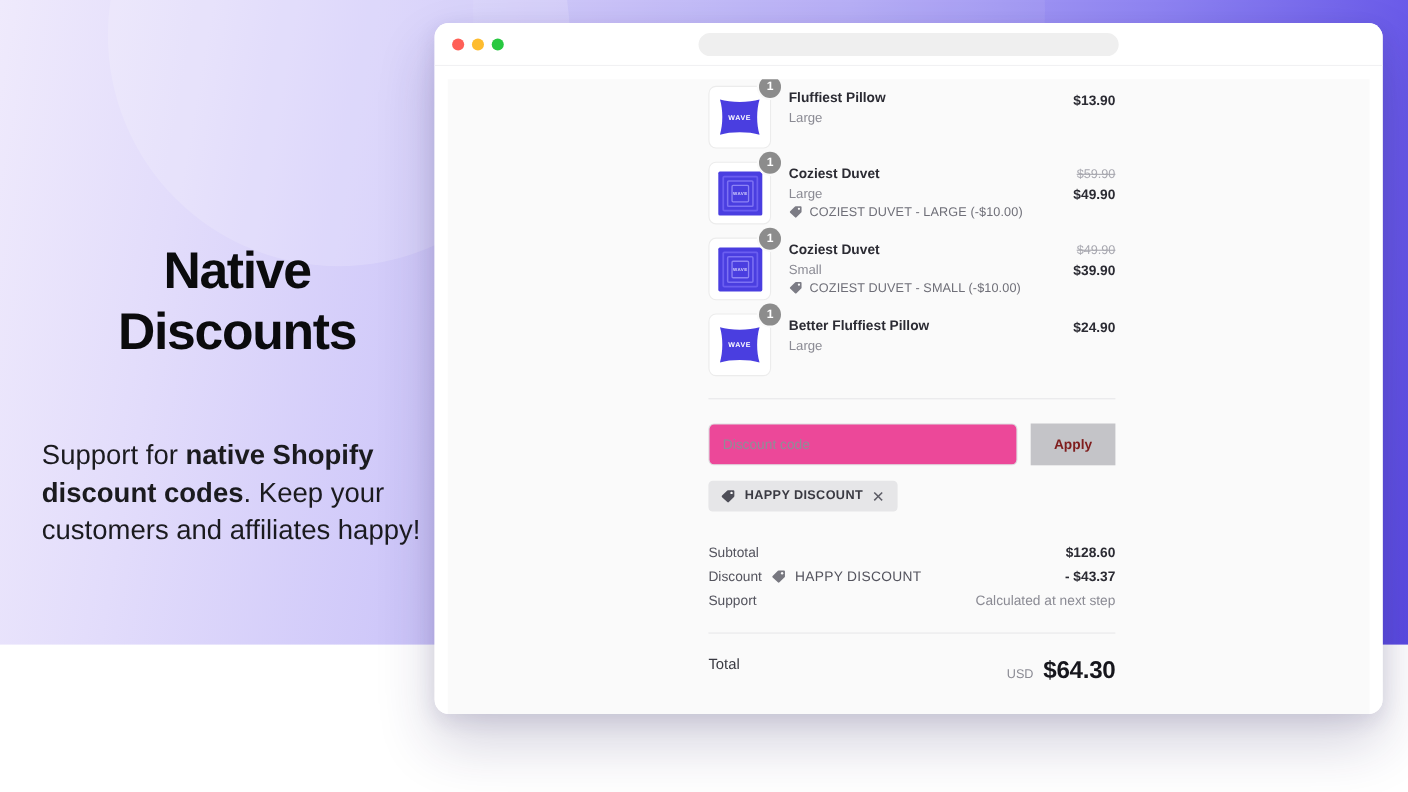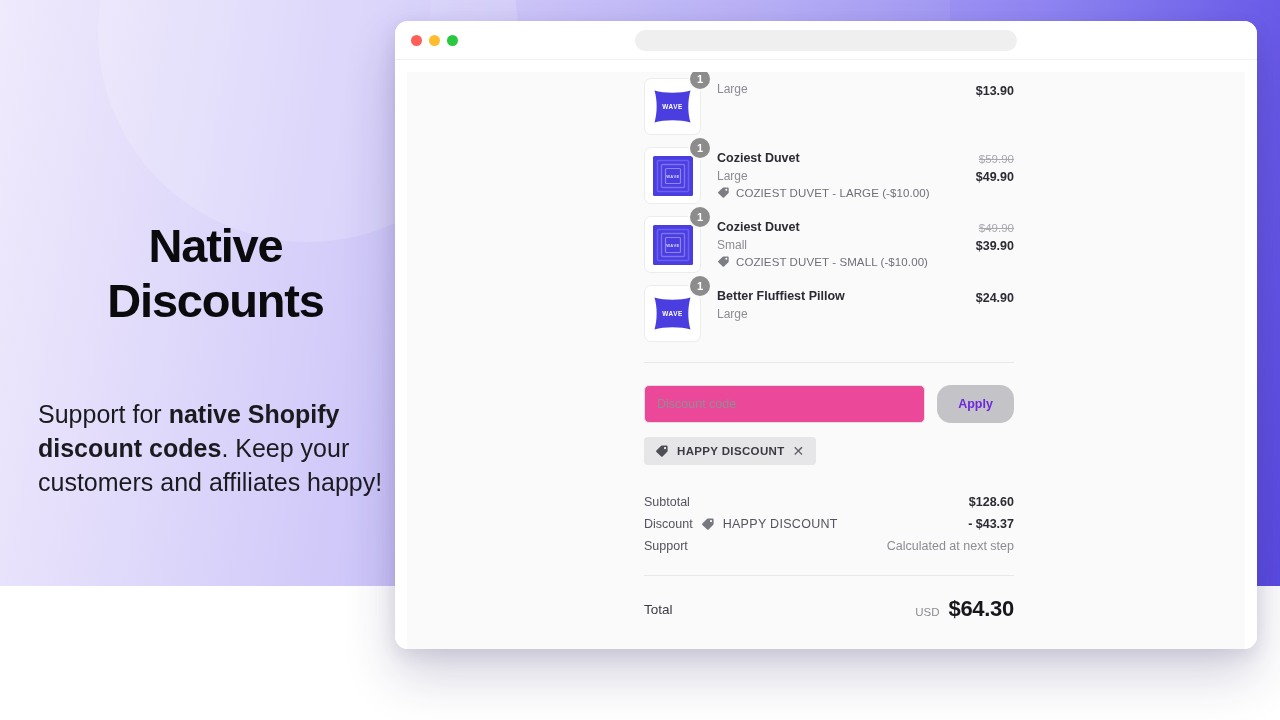--- a/index.html
+++ b/index.html
@@ -228,23 +228,23 @@
     font-size: 12.5px;
     color: #32323a;
     font-family: "Liberation Sans", sans-serif;
     outline: none;
   }
   .disc-input::placeholder { color: #8e8e97; }
   .apply-btn {
     flex: 0 0 77px;
     height: 38px;
     background: #c4c4c8;
-    color: #6d28d9;
+    color: #7f1d1d;
     border: none;
-    border-radius: 14px;
+    border-radius: 0;
     font-size: 12.5px;
     font-weight: 600;
     font-family: "Liberation Sans", sans-serif;
     cursor: pointer;
   }
   .chips { margin-top: 14px; }
   .chip {
     display: inline-flex;
     align-items: center;
     gap: 8px;
@@ -275,21 +275,21 @@
     color: #54545e;
     padding: 4px 0;
   }
   .sum-label { display: flex; align-items: center; gap: 8px; }
   .sum-code { letter-spacing: 0.3px; color: #54545e; }
   .sum-val { color: #2b2b33; font-weight: 700; }
   .sum-val.muted { color: #8b8b94; font-weight: 400; }
 
   .total-row {
     display: flex;
-    align-items: center;
+    align-items: flex-start;
     justify-content: space-between;
     margin-top: 18px;
     padding-top: 20px;
     border-top: 1px solid #e8e8ea;
   }
   .total-label { font-size: 13.5px; color: #3a3a42; }
   .total-right { display: flex; align-items: baseline; gap: 9px; }
   .total-cur { font-size: 11.5px; color: #8b8b94; }
   .total-amt { font-size: 22px; font-weight: 700; color: #16161c; letter-spacing: -0.3px; }
 </style>
@@ -330,20 +330,21 @@
                   <div class="thumb">
                     <svg width="45" height="45" viewBox="0 0 45 45">
                       <path d="M4.5 6.5 C14 9.5 31 9.5 40.5 6.5 C37.6 16 37.6 29 40.5 38.5 C31 35.5 14 35.5 4.5 38.5 C7.4 29 7.4 16 4.5 6.5 Z" fill="#4a3ee0"></path>
                       <text x="22.5" y="24.8" font-size="6.4" font-weight="700" fill="#ffffff" text-anchor="middle" font-family="Liberation Sans, sans-serif" letter-spacing="0.6">WAVE</text>
                       <path d="M12 20.2 L14.6 20.2 L13.2 22.6 L15.4 22.6 L11.4 26.2 L12.4 23.3 L10.6 23.3 Z" fill="#ffffff" opacity="0"></path>
                     </svg>
                   </div>
                   <div class="qty">1</div>
                 </div>
                 <div class="item-info">
+                  <div class="item-title">Fluffiest Pillow</div>
                   <div class="item-variant">Large</div>
                 </div>
                 <div class="item-prices">
                   <div class="price-now">$13.90</div>
                 </div>
               </div>
               <div class="item">
                 <div class="thumb-wrap">
                   <div class="thumb">
                     <svg width="46" height="46" viewBox="0 0 46 46">

